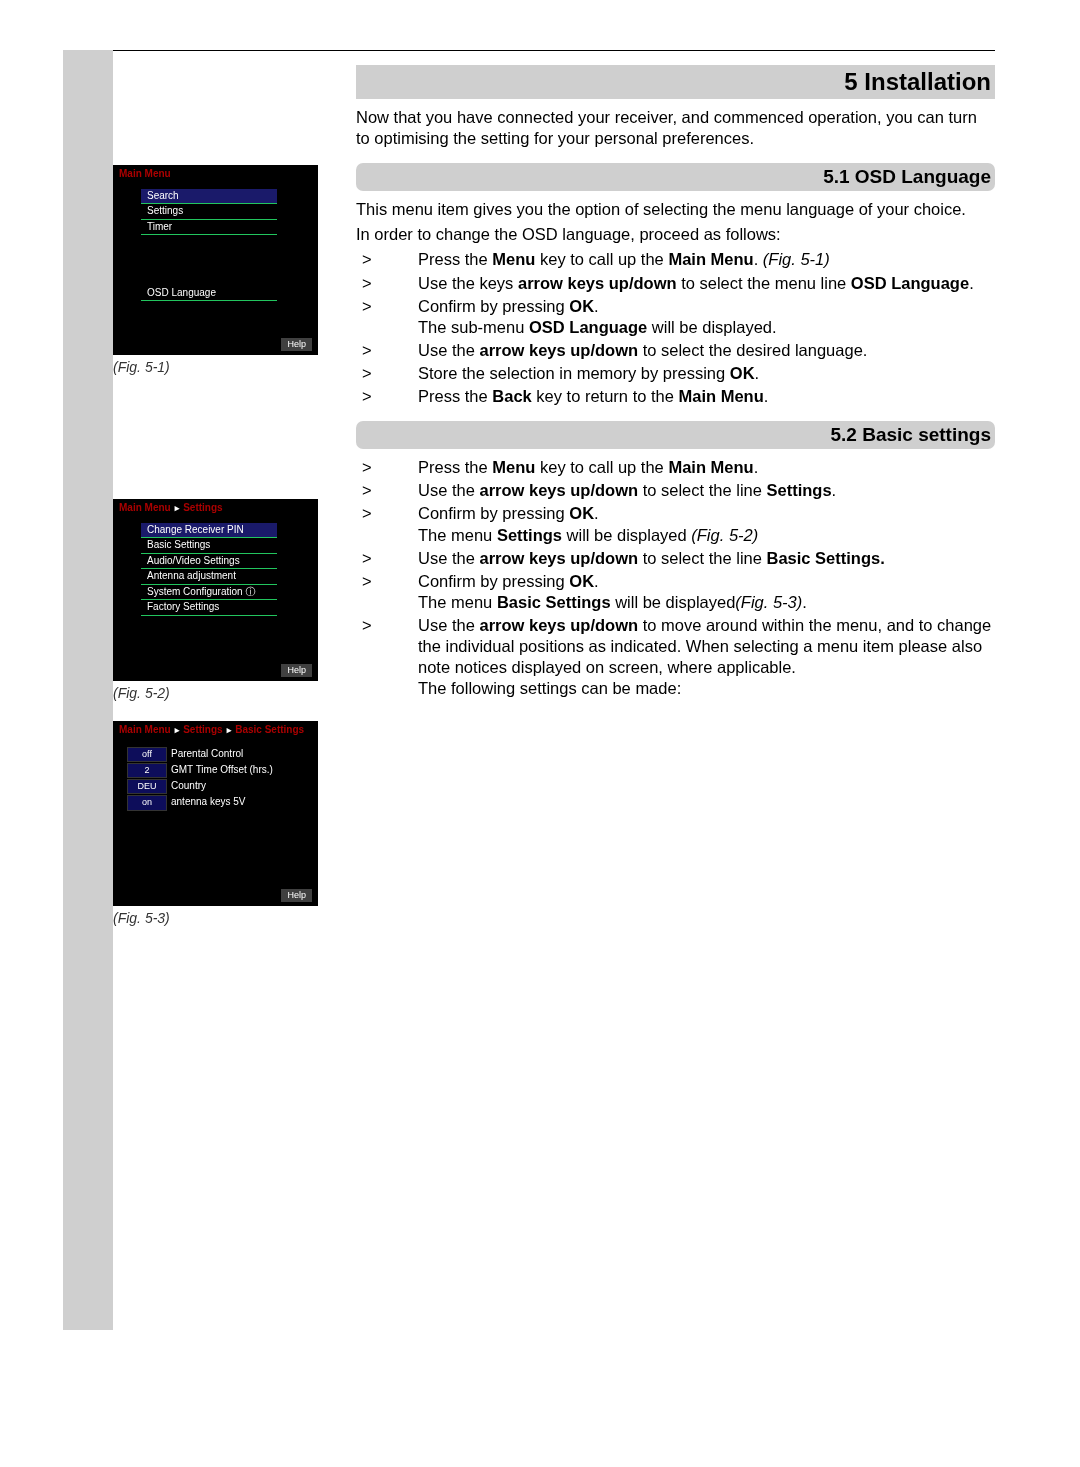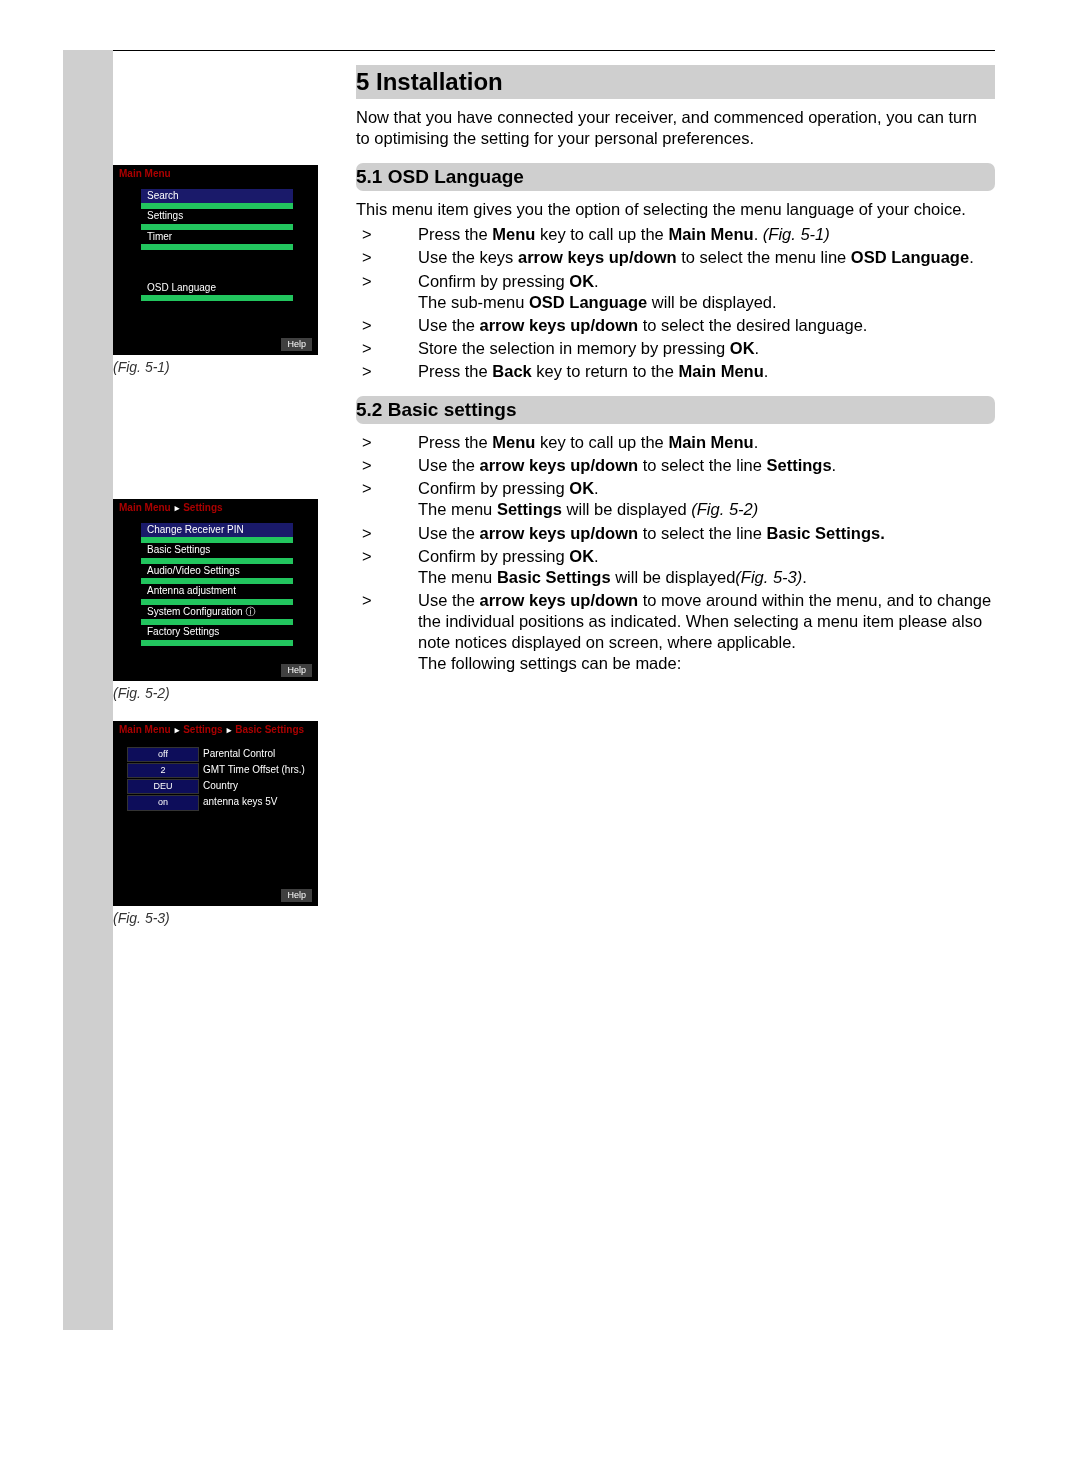--- a/index.html
+++ b/index.html
@@ -48,20 +48,21 @@
   .main-col {
     flex: 1;
   }
   
   .sec-head {
     background: #cfcfcf;
     font-family: Arial, Helvetica, sans-serif;
     font-weight: bold;
     padding: 3px 4px 3px 0;
     margin: 0 0 8px 0;
+    text-align: right;
   }
   .h1 { font-size: 24px; }
   .h2 { font-size: 19px; margin-top: 14px; border-radius: 7px; }
   p { margin: 0 0 4px 0; line-height: 1.28; }
   .steps { margin: 4px 0 10px 0; }
   .step { display: flex; margin-bottom: 2px; line-height: 1.28; }
   .marker { width: 56px; flex-shrink: 0; padding-left: 6px; }
   .step-body { flex: 1; }
   .bold { font-weight: bold; font-family: Arial, Helvetica, sans-serif; }
   .italic { font-style: italic; }
@@ -86,22 +87,22 @@
     gap: 4px;
     align-items: center;
   }
   .fig-title .bc-arrow { color:#fff; font-size:9px; }
   .menu-list {
     margin: 6px 0 0 28px;
   }
   .menu-item {
     color: #fff;
     padding: 1px 6px;
-    border-bottom: 6px solid #22c55e;
-    width: 152px;
+    border-bottom: 1px solid #22c55e;
+    width: 136px;
     box-sizing: border-box;
   }
   .menu-item.hi { background: #1a1a6a; }
   .fig-bottom {
     position: absolute;
     bottom: 4px;
     right: 6px;
     background: #404040;
     color: #fff;
     padding: 1px 6px;
@@ -123,21 +124,21 @@
     margin: 8px 0 0 14px;
   }
   .kv-row { display: flex; margin-bottom: 1px; }
   .kv-val {
     width: 38px;
     text-align: center;
     background: #0d0d5a;
     color: #fff;
     border: 1px solid #333;
     font-size: 9px;
-    padding: 1px 16px;
+    padding: 1px 0;
   }
   .kv-label {
     color: #fff;
     padding: 1px 4px;
     font-size: 10px;
   }
   .pagenum {
     text-align: center;
     font-size: 15px;
     margin-top: 18px;
@@ -220,20 +221,21 @@
         <div class="caption">(Fig. 5-3)</div>
 
       </div>
 
       <div class="main-col">
         <div class="sec-head h1">5 Installation</div>
         <p>Now that you have connected your receiver, and commenced operation, you can turn to optimising the setting for your personal preferences.</p>
 
         <div class="sec-head h2">5.1 OSD Language</div>
         <p>This menu item gives you the option of selecting the menu language of your choice.</p>
+        <p>In order to change the OSD language, proceed as follows:</p>
 
         <div class="steps">
           <div class="step">
               <div class="marker">&gt;</div>
               <div class="step-body"><span>Press the </span><span class="bold">Menu</span><span> key to call up the </span><span class="bold">Main Menu</span><span>. </span><span class="italic">(Fig. 5-1)</span></div>
             </div>
           <div class="step">
               <div class="marker">&gt;</div>
               <div class="step-body"><span>Use the keys </span><span class="bold">arrow keys up/down</span><span> to select the menu line </span><span class="bold">OSD Language</span><span>.</span></div>
             </div>

